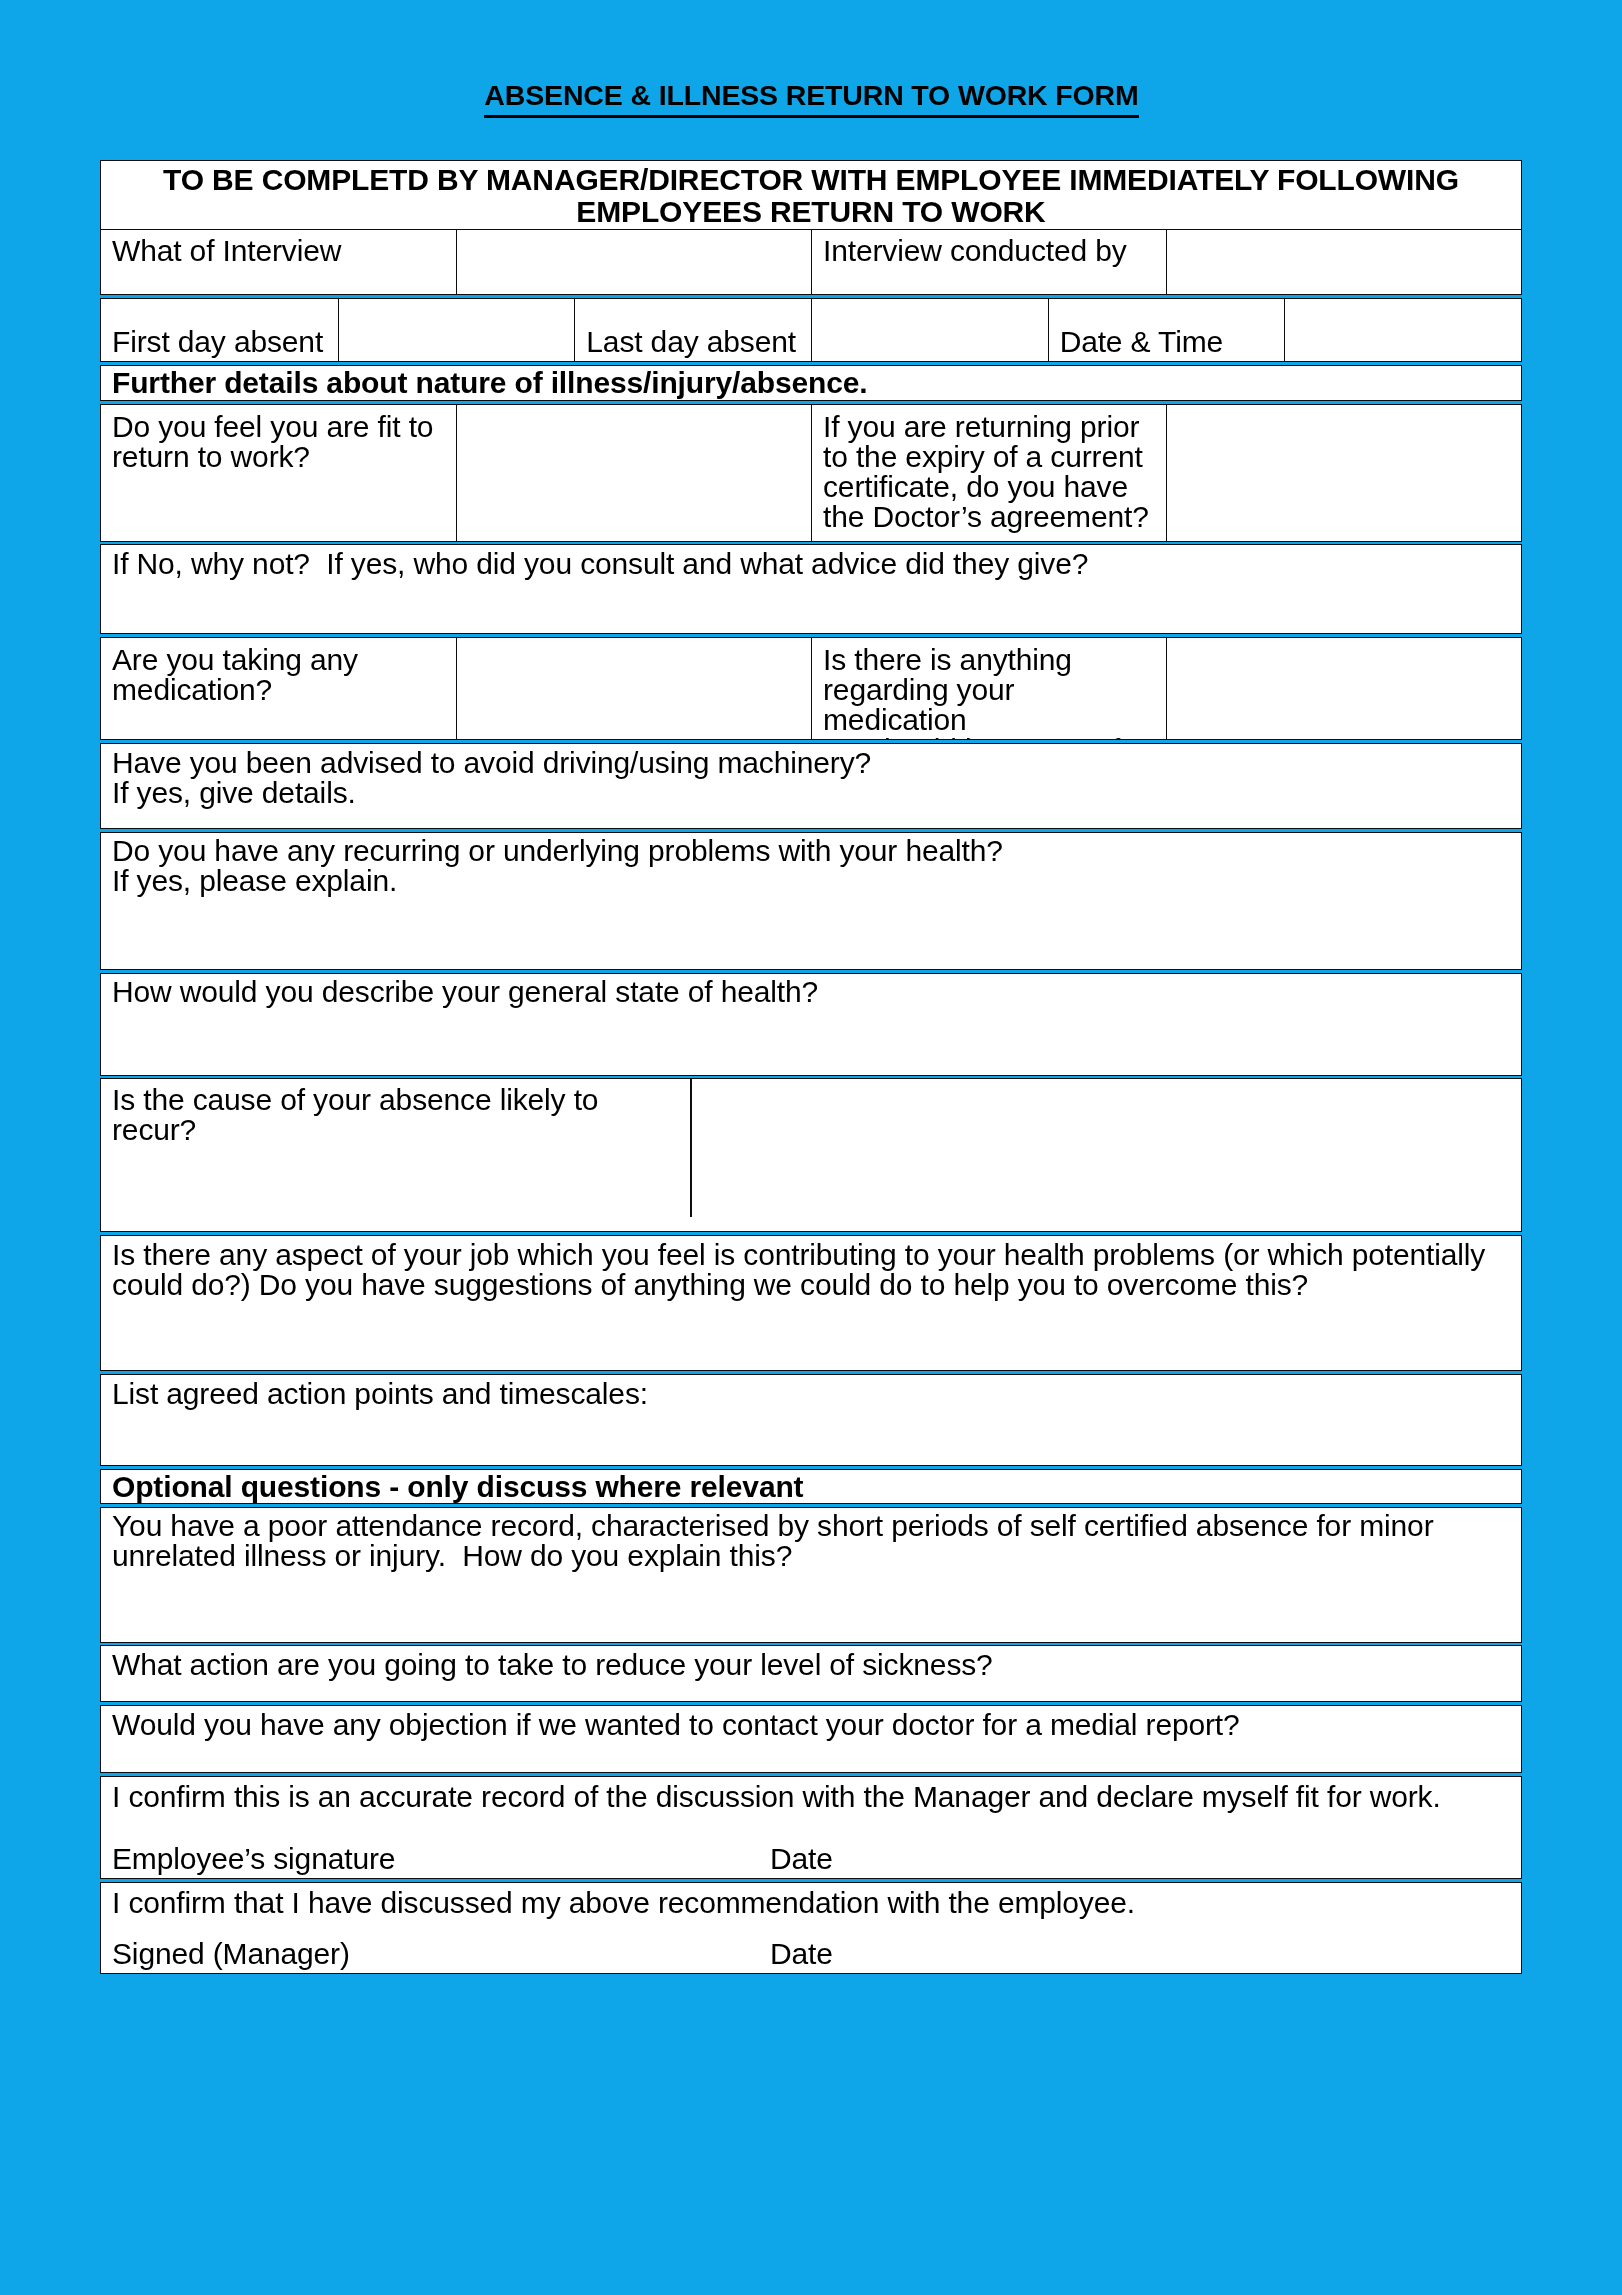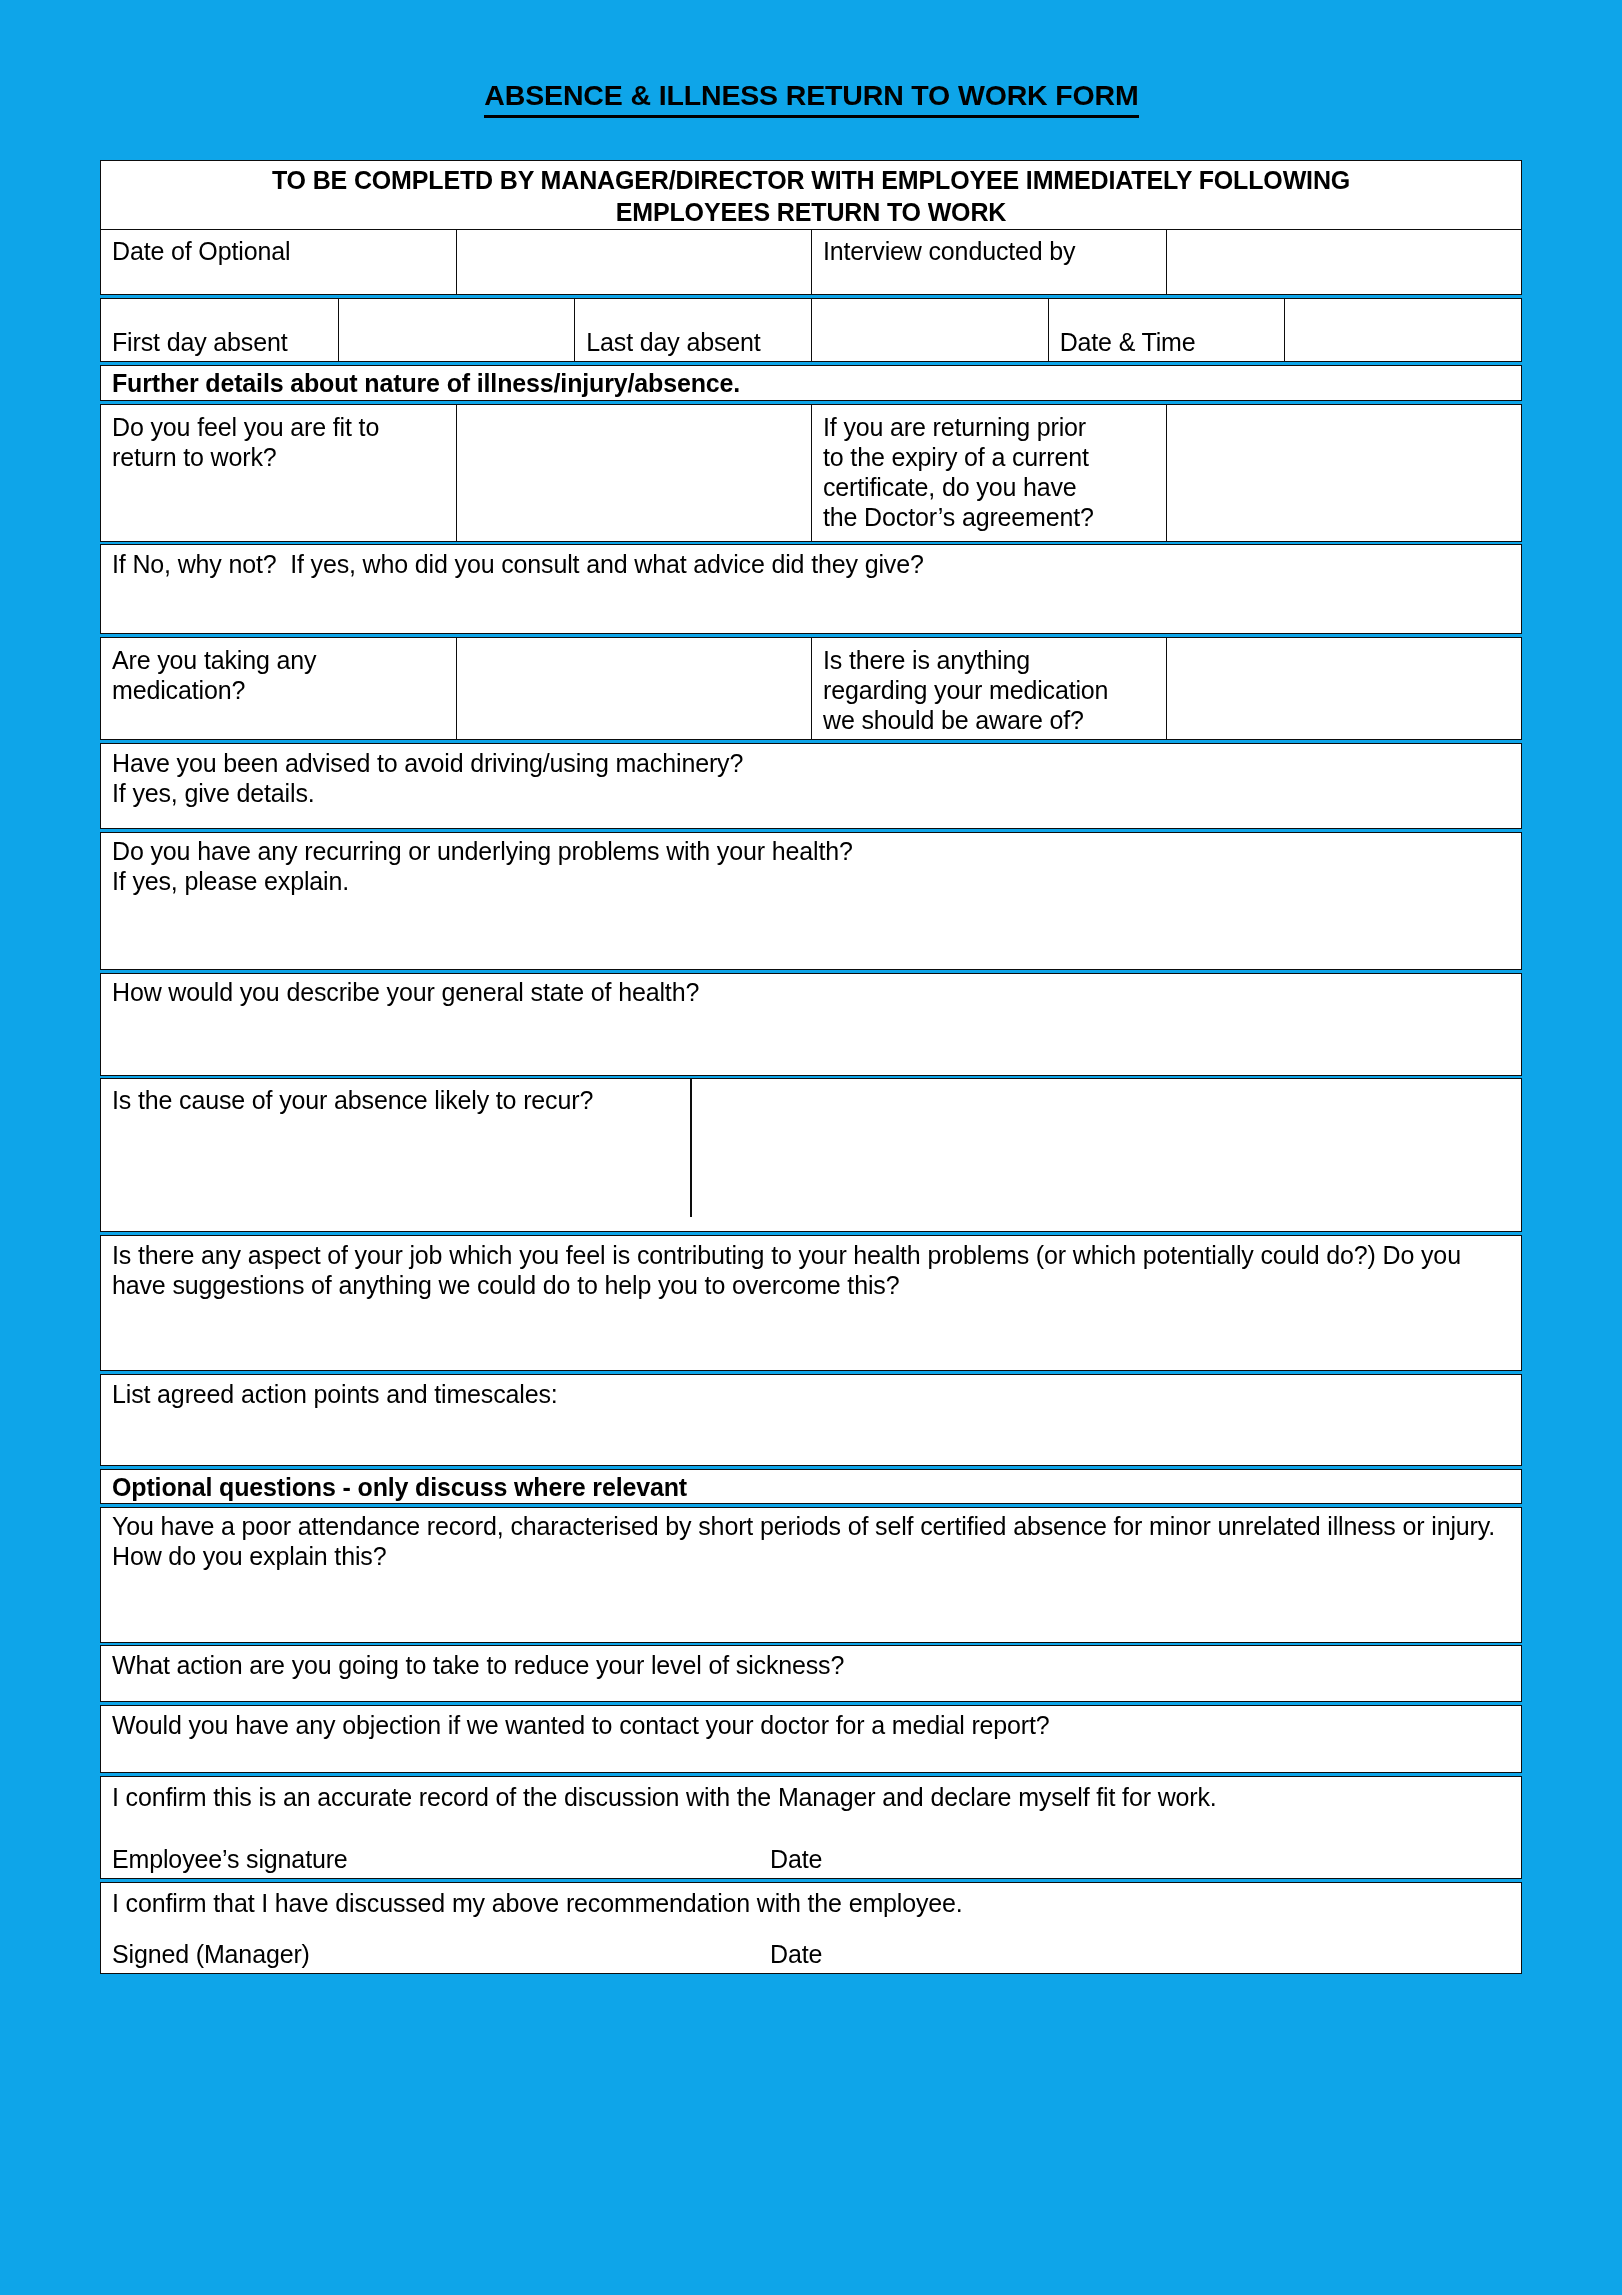--- a/index.html
+++ b/index.html
@@ -24,21 +24,21 @@
   }
   .form{
     position:absolute;top:160px;left:100px;width:1422px;
   }
   .row{
     box-sizing:border-box;
     border:1.8px solid #0d0d0d;
     background:#fff;
     margin-top:2.8px;
     position:relative;
-    font-size:25px;line-height:30px;
+    font-size:30px;line-height:30px;
     overflow:hidden;
   }
   .row.joined{margin-top:-1.8px;}
   .row:first-child{margin-top:0;}
   .header-box{
     height:71px;
     display:flex;flex-direction:column;justify-content:center;
     text-align:center;font-weight:bold;line-height:32px;
   }
   .cols{display:flex;align-items:stretch;}
@@ -79,21 +79,21 @@
   </div>
 
   <div class="form">
 
     <div class="row header-box">
       <div>TO BE COMPLETD BY MANAGER/DIRECTOR WITH EMPLOYEE IMMEDIATELY FOLLOWING</div>
       <div>EMPLOYEES RETURN TO WORK</div>
     </div>
 
     <div class="row cols joined" style="height:66px">
-      <div class="cell c4">Date of Optional</div>
+      <div class="cell c4">What of Interview</div>
       <div class="cell c4"></div>
       <div class="cell c4">Interview conducted by</div>
       <div class="cell c4"></div>
     </div>
 
     <div class="row cols" style="height:64px">
       <div class="cell c6 low1">First day absent</div>
       <div class="cell c6"></div>
       <div class="cell c6 low1">Last day absent</div>
       <div class="cell c6"></div>

